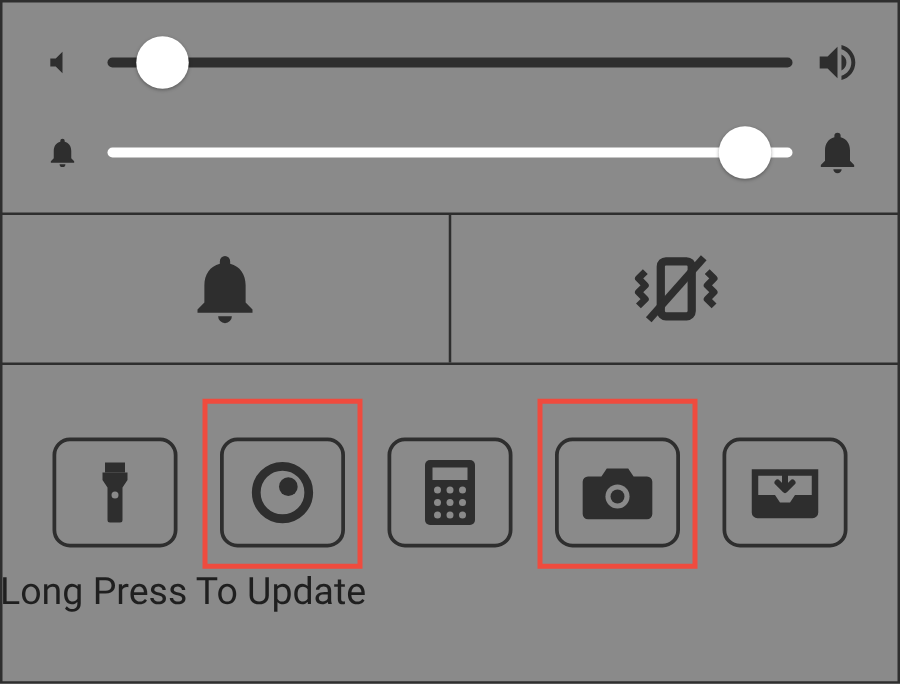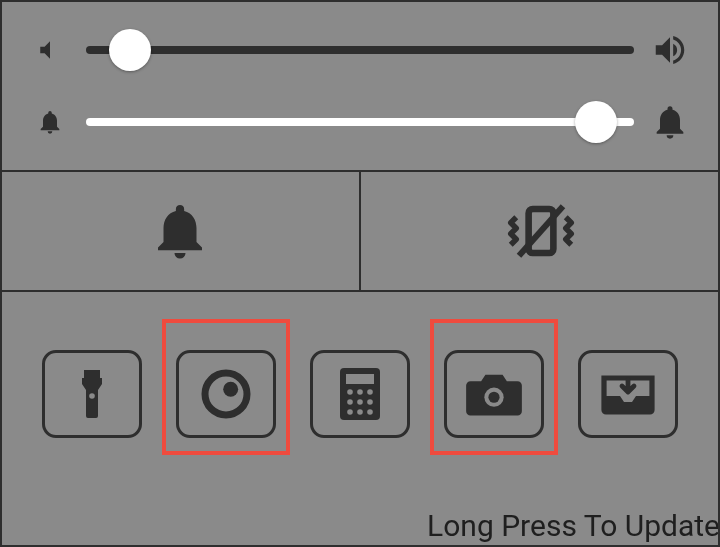--- a/index.html
+++ b/index.html
@@ -99,24 +99,23 @@
   .highlight-box {
     position: absolute;
     top: -23px; left: -12px;
     width: 128px; height: 136px;
     border: 4px solid #ef4b3e;
     pointer-events: none;
   }
 
   
   .footer {
-    text-align: right;
+    text-align: left;
     font-size: 30px;
     color: #1f1f1f;
-    margin-top: 52px;
   }
 
   svg { display: block; }
 </style>
 </head>
 <body>
 
 <div class="panel-outline"></div>
 
 <div class="sliders">

